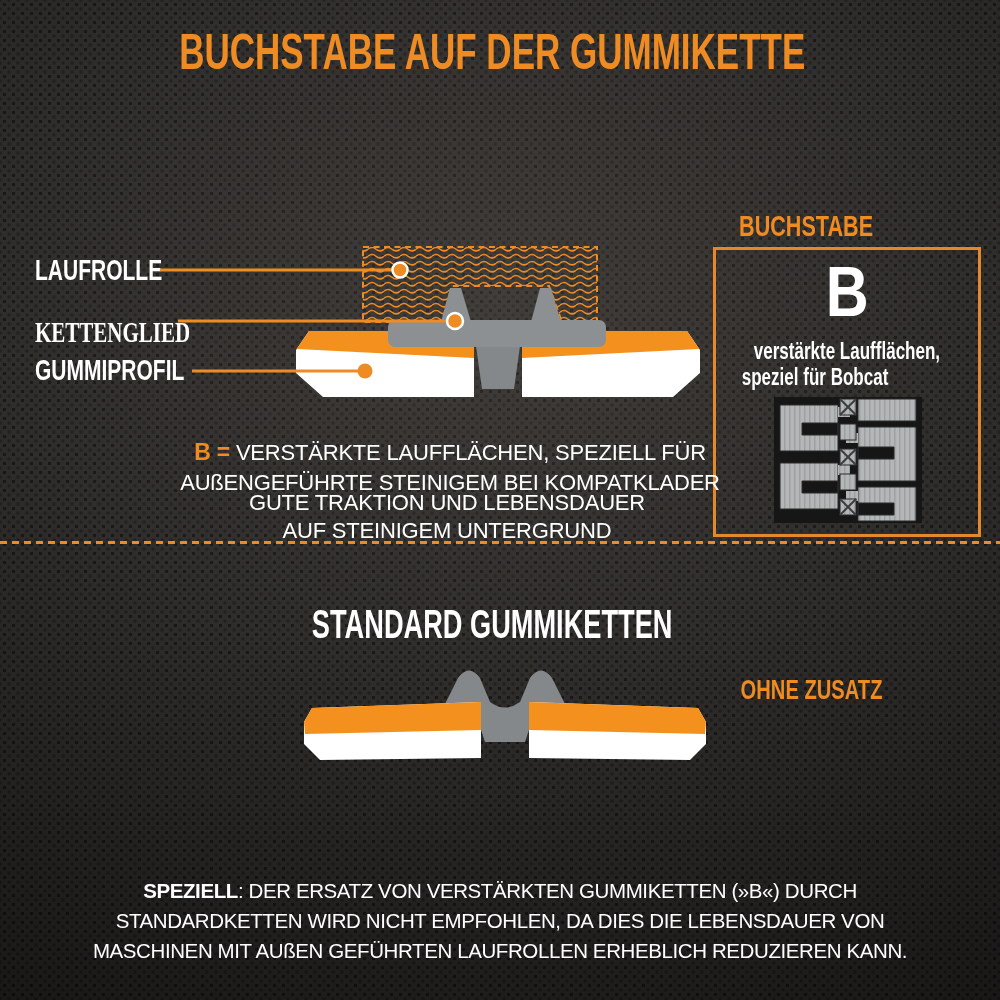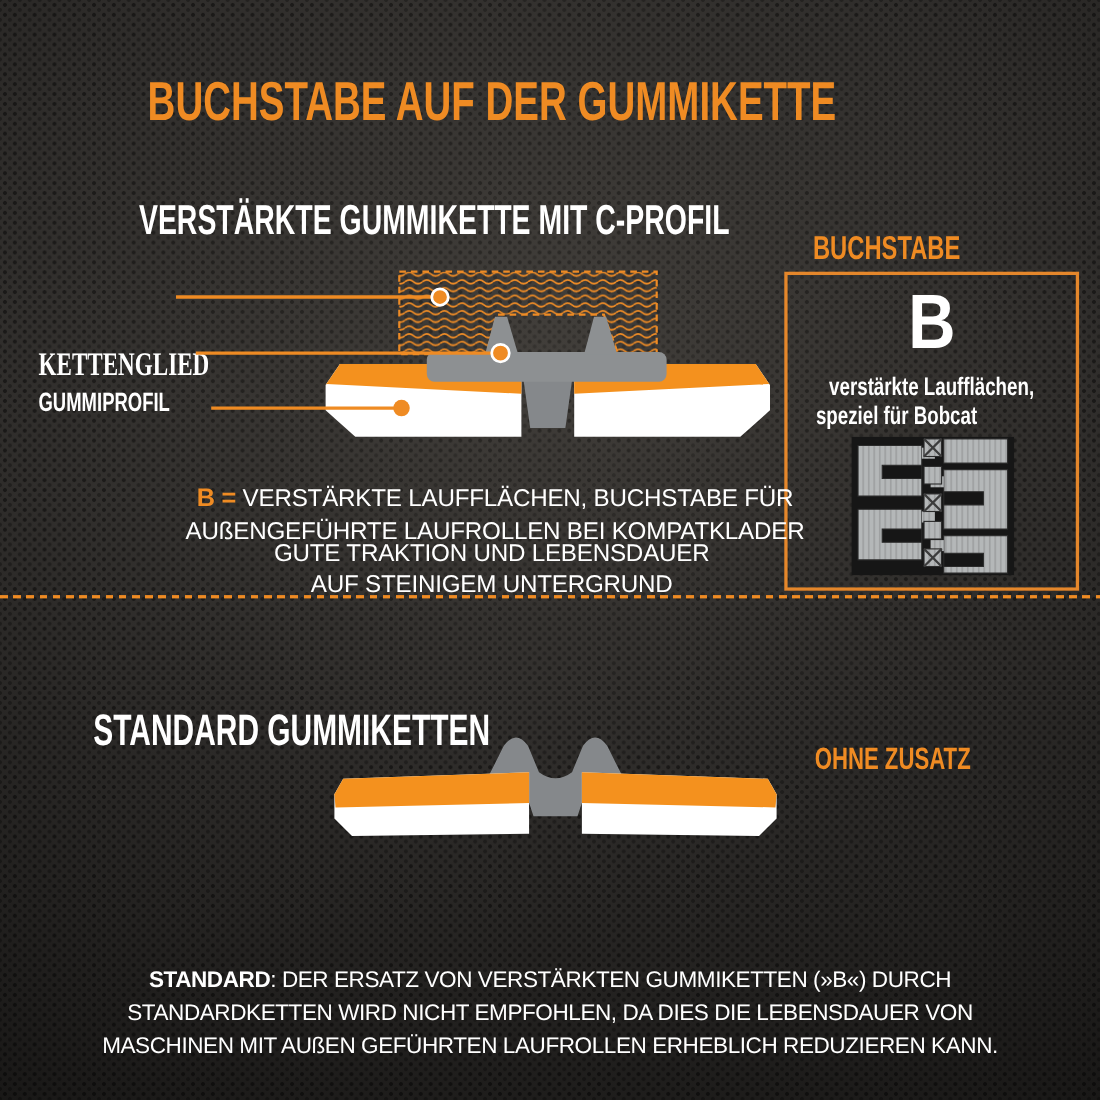--- a/index.html
+++ b/index.html
@@ -8,46 +8,46 @@
     background-color:#2e2c2a;
     background-image:
       radial-gradient(ellipse 120% 90% at 50% 30%, rgba(134,127,116,0.22) 0%, rgba(70,66,62,0.06) 42%, rgba(0,0,0,0.58) 100%),
       radial-gradient(rgba(0,0,0,0.50) 1.4px, rgba(0,0,0,0) 2.1px),
       radial-gradient(rgba(0,0,0,0.32) 1.4px, rgba(0,0,0,0) 2.1px);
     background-size:100% 100%, 9px 9px, 9px 9px;
     background-position:0 0, 0 0, 4.5px 4.5px;
     font-family:"Liberation Sans",sans-serif;
   }
   .abs{position:absolute;}
-  .ctr{left:0;right:16px;text-align:left;margin-top:40px;}
+  .ctr{left:0;right:16px;text-align:center;}
   .hd{font-weight:bold;color:#fff;line-height:1.05;}
   .orange{color:#EF8B23;}
   .sqz{display:inline-block;white-space:nowrap;transform:scaleX(var(--sx,.7));transform-origin:center;}
   .sqzL{transform-origin:left center;}
   .body-txt{color:#fff;}
   #letter-box{border:3px solid #E5872B;box-sizing:border-box;}
   .divider{height:3px;background:repeating-linear-gradient(90deg,#EF8B23 0 7px,transparent 7px 12px);}
 </style>
 </head>
 <body>
 
 <div id="canvas">
 
   <div class="abs ctr hd orange" style="top:26px;font-size:50px;">
     <span class="sqz" style="--sx:.70">BUCHSTABE AUF DER GUMMIKETTE</span>
   </div>
 
-  <div class="abs ctr hd" style="top:142px;font-size:38px;">
-    <span class="sqz" style="--sx:.68">VERSTÄRKTE GUMMIKETTE MIT C-PROFIL</span>
+
+  <div class="abs hd" style="left:35px;top:254px;font-size:30px;">
+    <span class="sqz sqzL" style="--sx:.70">LAUFROLLE</span>
   </div>
-
   <div class="abs hd" style="left:35px;top:316px;font-size:30px;font-family:Liberation Serif, serif;">
     <span class="sqz sqzL" style="--sx:.70">KETTENGLIED</span>
   </div>
-  <div class="abs hd" style="left:35px;top:354px;font-size:24px;">
+  <div class="abs hd" style="left:35px;top:354px;font-size:30px;">
     <span class="sqz sqzL" style="--sx:.70">GUMMIPROFIL</span>
   </div>
 
   <svg class="abs" style="left:0;top:230px;" width="1000" height="185" viewBox="0 230 1000 185">
     <defs>
       <pattern id="wave" patternUnits="userSpaceOnUse" width="16" height="7">
         <path d="M0,4.2 Q4,0.8 8,4.2 T16,4.2" fill="none" stroke="#EE8B25" stroke-width="1.5"></path>
       </pattern>
     </defs>
 
@@ -110,21 +110,21 @@
         <rect x="66" y="27" width="16" height="16" fill="url(#ribs)"></rect>
         <rect x="66" y="52" width="16" height="16" fill="url(#ribs)"></rect>
         <rect x="66" y="77" width="16" height="16" fill="url(#ribs)"></rect>
         <rect x="66" y="102" width="16" height="16" fill="url(#ribs)"></rect>
         <path d="M66,2 L82,18 M82,2 L66,18 M66,52 L82,68 M82,52 L66,68 M66,102 L82,118 M82,102 L66,118" stroke="#3C3C3C" stroke-width="2"></path>
       </g>
     </svg>
   </div>
 
   <div class="abs body-txt" style="left:145px;top:438px;width:610px;text-align:center;font-size:22px;line-height:30px;letter-spacing:-0.2px;">
-    <span class="hd orange" style="font-size:23px;">B =</span><span> VERSTÄRKTE LAUFFLÄCHEN, BUCHSTABE FÜR AUßENGEFÜHRTE LAUFROLLEN BEI KOMPATKLADER</span>
+    <span class="hd orange" style="font-size:23px;">B =</span><span> VERSTÄRKTE LAUFFLÄCHEN, SPEZIELL FÜR AUßENGEFÜHRTE STEINIGEM BEI KOMPATKLADER</span>
   </div>
 
   <div class="abs body-txt" style="left:232px;top:489px;width:430px;text-align:center;font-size:22px;line-height:28px;letter-spacing:-0.2px;">GUTE TRAKTION UND LEBENSDAUER AUF STEINIGEM UNTERGRUND</div>
 
   <div class="abs divider" style="left:0;top:541px;width:1000px;"></div>
 
   <div class="abs ctr hd" style="top:603px;font-size:40px;">
     <span class="sqz" style="--sx:.68">STANDARD GUMMIKETTEN</span>
   </div>
 
@@ -135,16 +135,16 @@
   <svg class="abs" style="left:0;top:650px;" width="1000" height="125" viewBox="0 650 1000 125">
     <path d="M444,730 L444,706 L458,678 Q469,663 480,678 L490,702 Q505,713 520,702 L530,678 Q541,663 552,678 L566,706 L566,730 L529,730 L525,742 L485,742 L481,730 Z" fill="#85888B"></path>
     <path d="M304,722 L312,708 L481,702 L481,758 L320,760 L304,744 Z" fill="#FFFFFF"></path>
     <path d="M304,722 L312,708 L481,702 L481,730 L305,734 Z" fill="#F4911E"></path>
     <path d="M706,722 L698,708 L529,702 L529,758 L690,760 L706,744 Z" fill="#FFFFFF"></path>
     <path d="M706,722 L698,708 L529,702 L529,730 L705,734 Z" fill="#F4911E"></path>
   </svg>
 
 
   <div class="abs body-txt" style="left:60px;top:876px;width:880px;text-align:center;font-size:20.5px;line-height:30px;letter-spacing:-0.4px;">
-    <span style="font-weight:bold;">STANDARD</span><span>: DER ERSATZ VON VERSTÄRKTEN GUMMIKETTEN (»B«) DURCH STANDARDKETTEN WIRD NICHT EMPFOHLEN, DA DIES DIE LEBENSDAUER VON MASCHINEN MIT AUßEN GEFÜHRTEN LAUFROLLEN ERHEBLICH REDUZIEREN KANN.</span>
+    <span style="font-weight:bold;">SPEZIELL</span><span>: DER ERSATZ VON VERSTÄRKTEN GUMMIKETTEN (»B«) DURCH STANDARDKETTEN WIRD NICHT EMPFOHLEN, DA DIES DIE LEBENSDAUER VON MASCHINEN MIT AUßEN GEFÜHRTEN LAUFROLLEN ERHEBLICH REDUZIEREN KANN.</span>
   </div>
 
 </div>
 
 </body></html>

